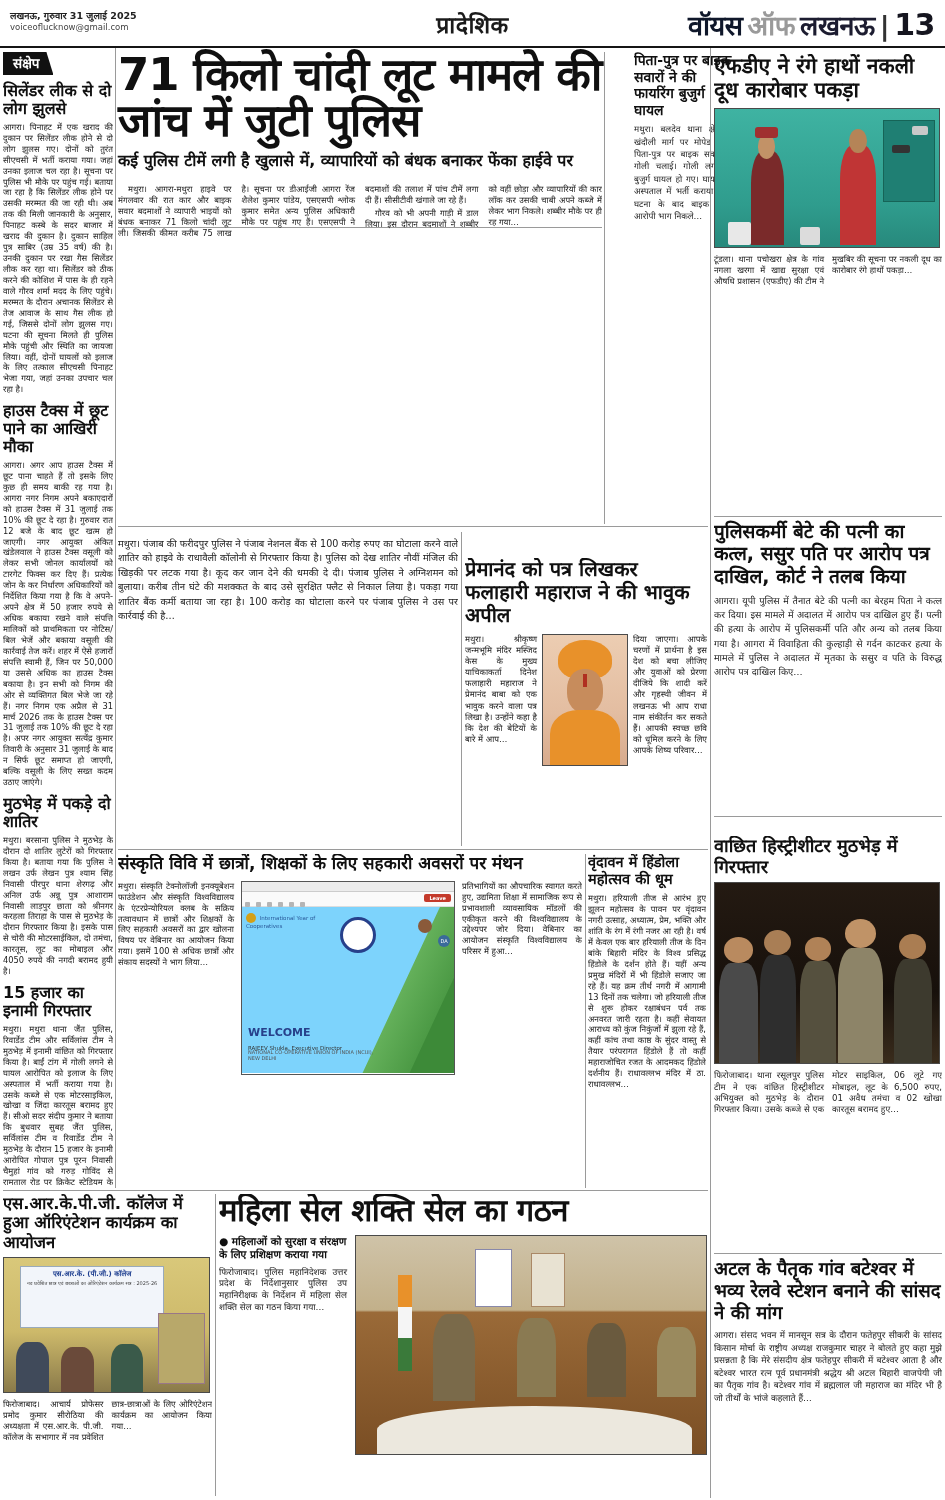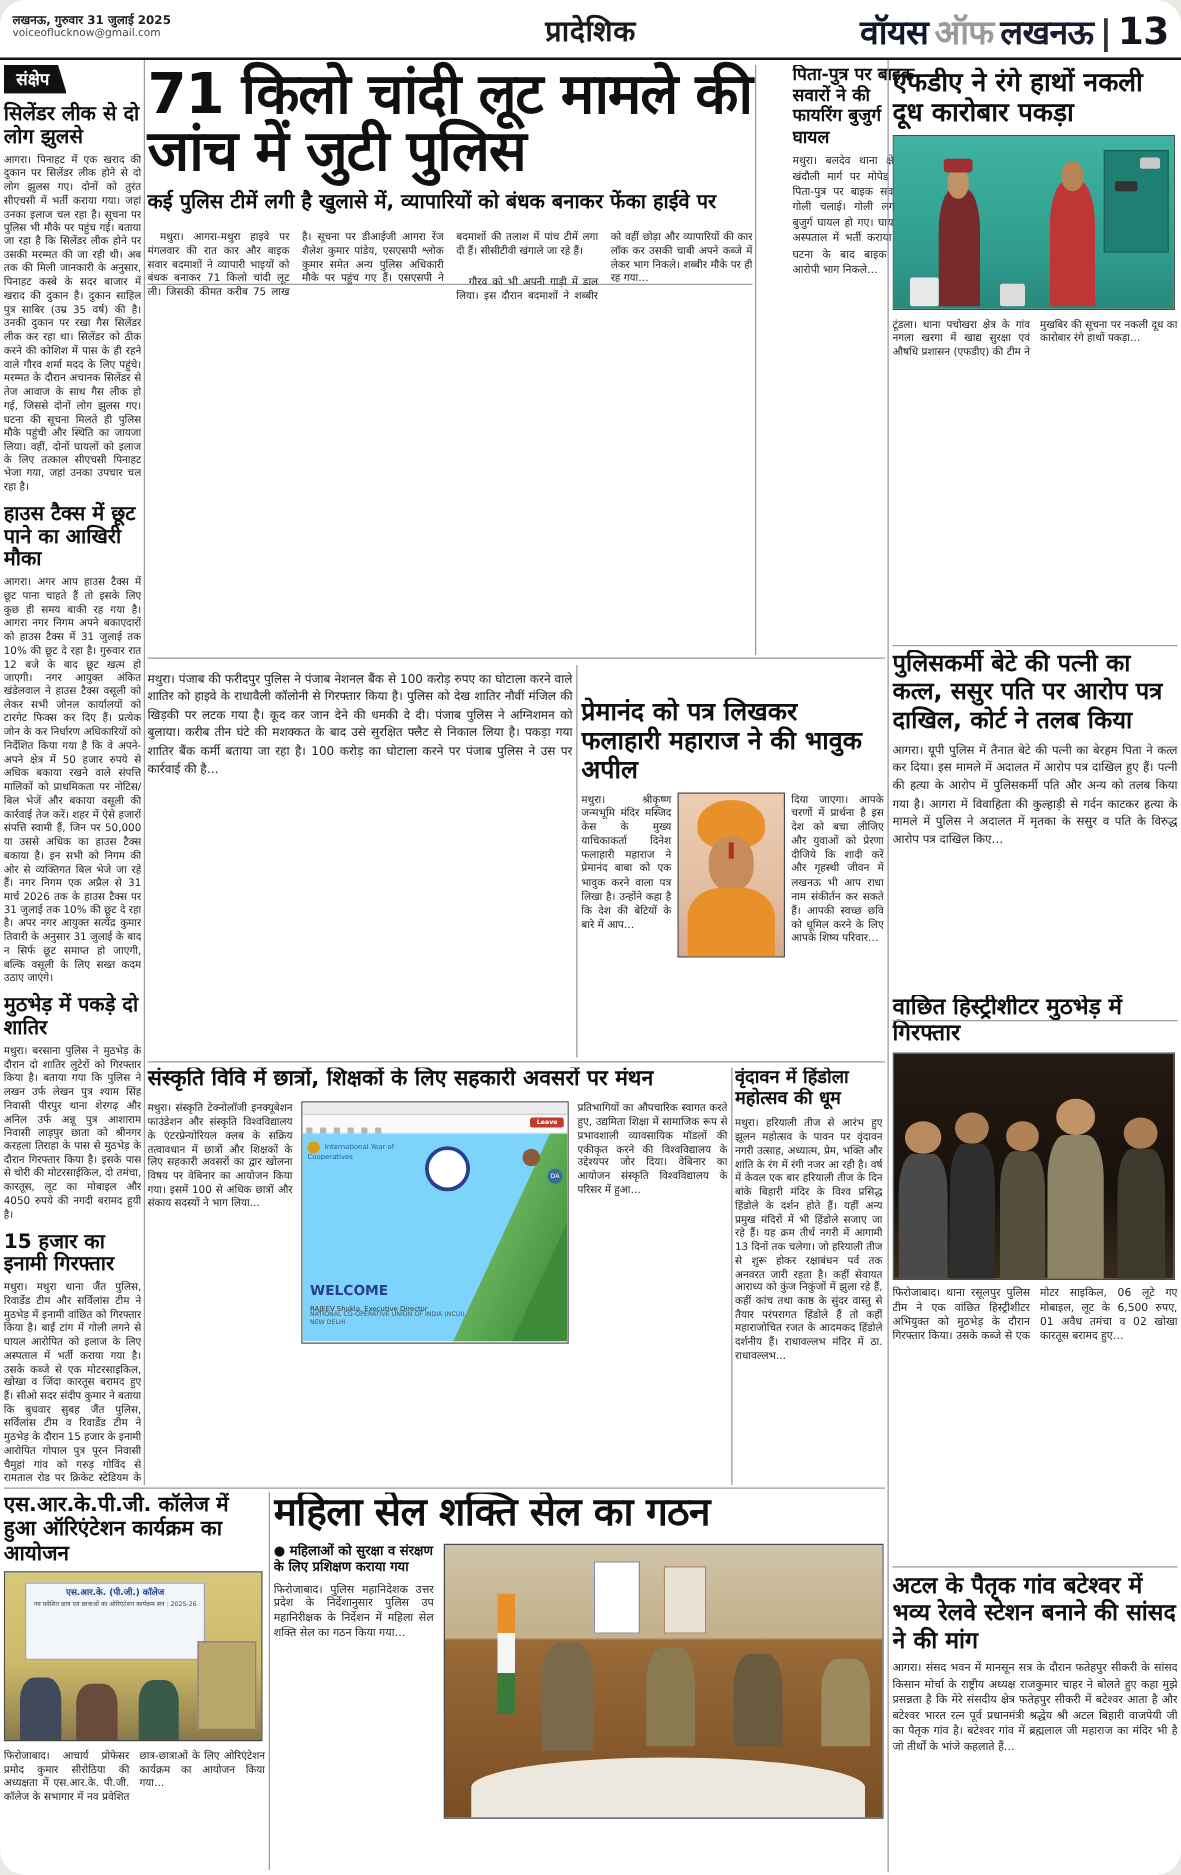--- a/index.html
+++ b/index.html
@@ -1,21 +1,21 @@
 <!DOCTYPE html>
 <html lang="hi"><head>
 <meta charset="utf-8">
 <style>
   html,body{margin:0;padding:0;background:#e8e8e4;}
   #page{position:relative;width:945px;height:1500px;background:#ffffff;margin:0 auto;
-        font-family:"DejaVu Sans",sans-serif;color:#1a1a1a;overflow:hidden;border-radius:20px;}
+        font-family:"DejaVu Sans",sans-serif;color:#1a1a1a;overflow:hidden;}
   .abs{position:absolute;}
   .hl{font-weight:bold;color:#101010;}
   .bt{font-size:8.3px;line-height:1.32;text-align:justify;color:#222;}
-  .bt p{margin:0 0 14px 0;text-indent:10px;}
+  .bt p{margin:0 0 2px 0;text-indent:10px;}
   .cols2{column-count:2;column-gap:8px;}
   .cols4{column-count:4;column-gap:10px;}
   .rule{background:#9a9a9a;}
   .rule-dark{background:#151515;}
   .ph{border:1px solid #4a4a4a;position:relative;overflow:hidden;box-sizing:border-box;}
   .pfig{position:absolute;}
   .ovh{overflow:hidden;}
   
   #hdr-date{font-size:9.5px;font-weight:bold;color:#222;}
   #hdr-mail{font-size:8.5px;color:#444;}
@@ -164,21 +164,21 @@
       </div>
       <div class="bt" style="flex:1;">प्रतिभागियों का औपचारिक स्वागत करते हुए, उद्यमिता शिक्षा में सामाजिक रूप से प्रभावशाली व्यावसायिक मॉडलों की एकीकृत करने की विश्वविद्यालय के उद्देश्यपर जोर दिया। वेबिनार का आयोजन संस्कृति विश्वविद्यालय के परिसर में हुआ…</div>
     </div>
   </div>
 
   <div class="abs ovh" style="left:588px;top:854px;width:118px;height:334px;">
     <div class="hl" style="font-size:14.5px;line-height:1.18;">वृंदावन में हिंडोला महोत्सव की धूम</div>
     <div class="bt" style="margin-top:5px;">मथुरा। हरियाली तीज से आरंभ हुए झूलन महोत्सव के पावन पर वृंदावन नगरी उत्साह, अध्यात्म, प्रेम, भक्ति और शांति के रंग में रंगी नजर आ रही है। वर्ष में केवल एक बार हरियाली तीज के दिन बांके बिहारी मंदिर के विश्व प्रसिद्ध हिंडोले के दर्शन होते हैं। यहीं अन्य प्रमुख मंदिरों में भी हिंडोले सजाए जा रहे हैं। यह क्रम तीर्थ नगरी में आगामी 13 दिनों तक चलेगा। जो हरियाली तीज से शुरू होकर रक्षाबंधन पर्व तक अनवरत जारी रहता है। कहीं सेवायत आराध्य को कुंज निकुंजों में झुला रहे हैं, कहीं कांच तथा काष्ठ के सुंदर वास्तु से तैयार परंपरागत हिंडोले हैं तो कहीं महाराजोचित रजत के आदमकद हिंडोले दर्शनीय हैं। राधावल्लभ मंदिर में ठा. राधावल्लभ…</div>
   </div>
 
-  <div class="abs ovh" style="left:714px;top:796px;width:228px;height:430px;">
+  <div class="abs ovh" style="left:714px;top:836px;width:228px;height:430px;">
     <div class="hl" style="font-size:18px;line-height:1.15;">वाछित हिस्ट्रीशीटर मुठभेड़ में गिरफ्तार</div>
     <div class="ph" style="width:226px;height:182px;margin-top:5px;background:linear-gradient(180deg,#241a12 0%,#17100b 60%,#3a2c1c 100%);">
       <div class="pfig" style="left:4%;top:30%;width:13%;height:14%;background:#b98a5f;border-radius:50%;"></div>
       <div class="pfig" style="left:2%;top:44%;width:17%;height:56%;background:#4a4a4a;border-radius:30% 30% 0 0;"></div>
       <div class="pfig" style="left:22%;top:26%;width:12%;height:14%;background:#a97e55;border-radius:50%;"></div>
       <div class="pfig" style="left:20%;top:40%;width:16%;height:60%;background:#2e2e2e;border-radius:30% 30% 0 0;"></div>
       <div class="pfig" style="left:40%;top:30%;width:12%;height:13%;background:#b08257;border-radius:50%;"></div>
       <div class="pfig" style="left:38%;top:43%;width:16%;height:57%;background:#55503e;border-radius:30% 30% 0 0;"></div>
       <div class="pfig" style="left:58%;top:20%;width:14%;height:16%;background:#c09367;border-radius:50%;"></div>
       <div class="pfig" style="left:55%;top:36%;width:20%;height:64%;background:#8d8468;border-radius:30% 30% 0 0;"></div>

